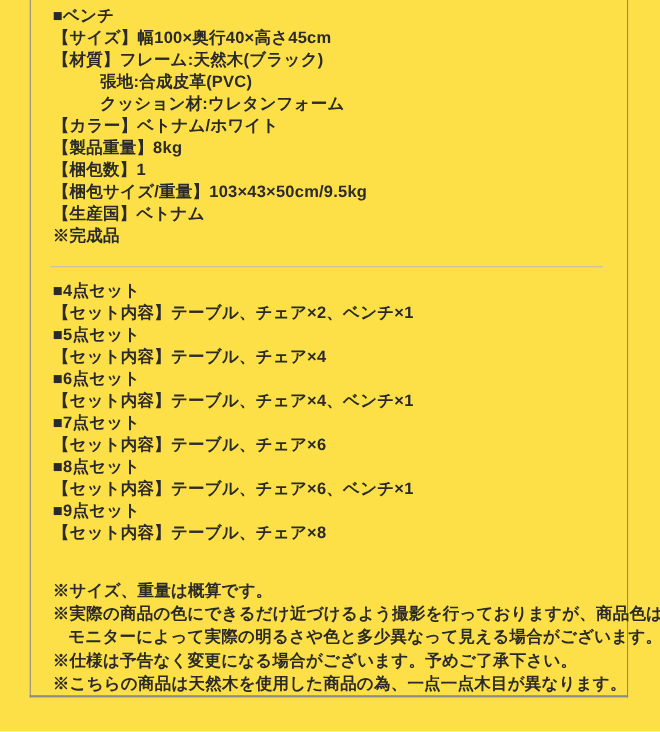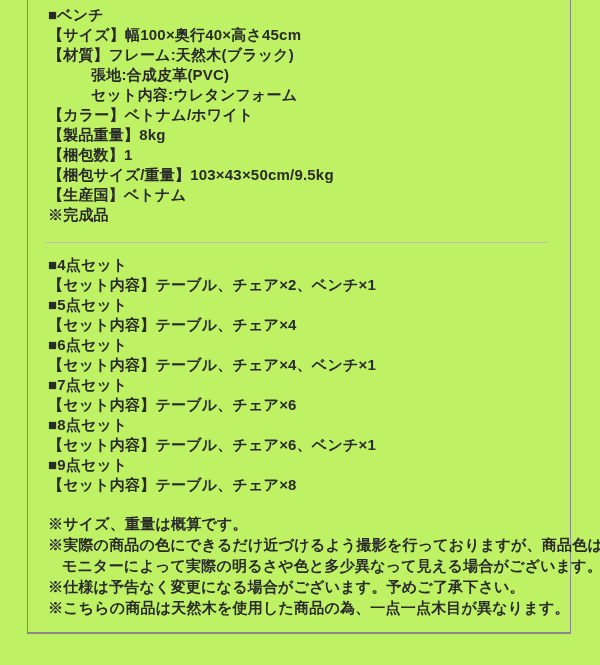--- a/index.html
+++ b/index.html
@@ -4,21 +4,21 @@
 <style>
   html, body {
     margin: 0;
     padding: 0;
     background: #ffffff;
   }
   .page {
     position: relative;
     width: 600px;
     height: 665px;
-    background: #bef264;
+    background: #fde047;
     overflow: hidden;
     font-family: "Liberation Sans", sans-serif;
   }
   .content-box {
     position: absolute;
     left: 27px;
     top: 0;
     width: 544px;
     height: 634px;
     box-sizing: border-box;
@@ -39,41 +39,41 @@
     padding-left: 43px;
   }
   .divider {
     border: 0;
     border-top: 1px solid #bcbcbc;
     height: 0;
     width: 502px;
     margin: 17px 0 12px -2px;
   }
   .notes {
-    margin-top: 18px;
+    margin-top: 32px;
   }
   .notes .line {
     line-height: 21px;
   }
   .note-wrap-indent {
     padding-left: 14px;
   }
 </style>
 </head>
 <body>
 
 <div class="page">
   <div class="content-box">
 
     <section>
       <div class="line">■ベンチ</div>
       <div class="line">【サイズ】幅100×奥行40×高さ45cm</div>
       <div class="line">【材質】フレーム:天然木(ブラック)</div>
       <div class="line indent-material">張地:合成皮革(PVC)</div>
-      <div class="line indent-material">セット内容:ウレタンフォーム</div>
+      <div class="line indent-material">クッション材:ウレタンフォーム</div>
       <div class="line">【カラー】ベトナム/ホワイト</div>
       <div class="line">【製品重量】8kg</div>
       <div class="line">【梱包数】1</div>
       <div class="line">【梱包サイズ/重量】103×43×50cm/9.5kg</div>
       <div class="line">【生産国】ベトナム</div>
       <div class="line">※完成品</div>
     </section>
 
     <hr class="divider">
 

